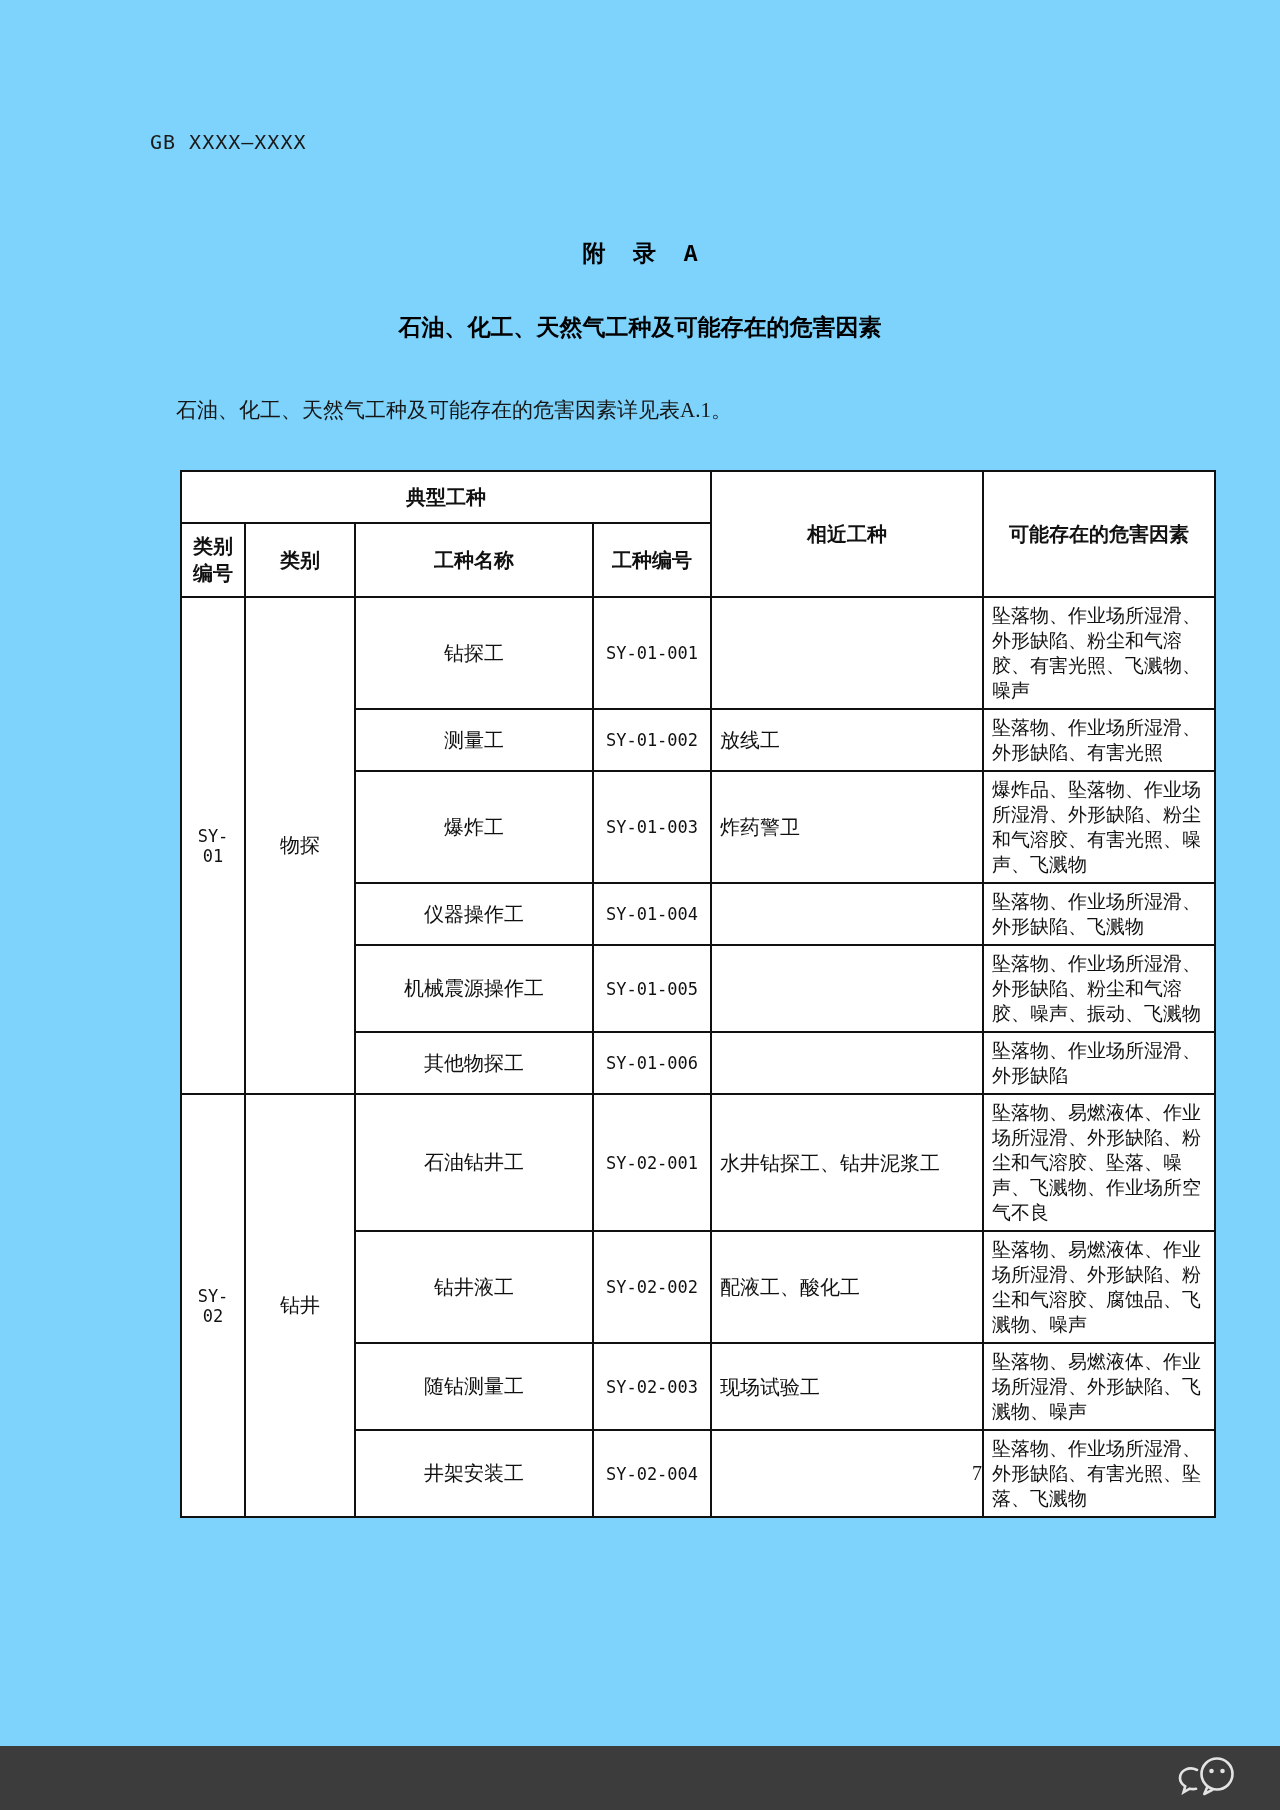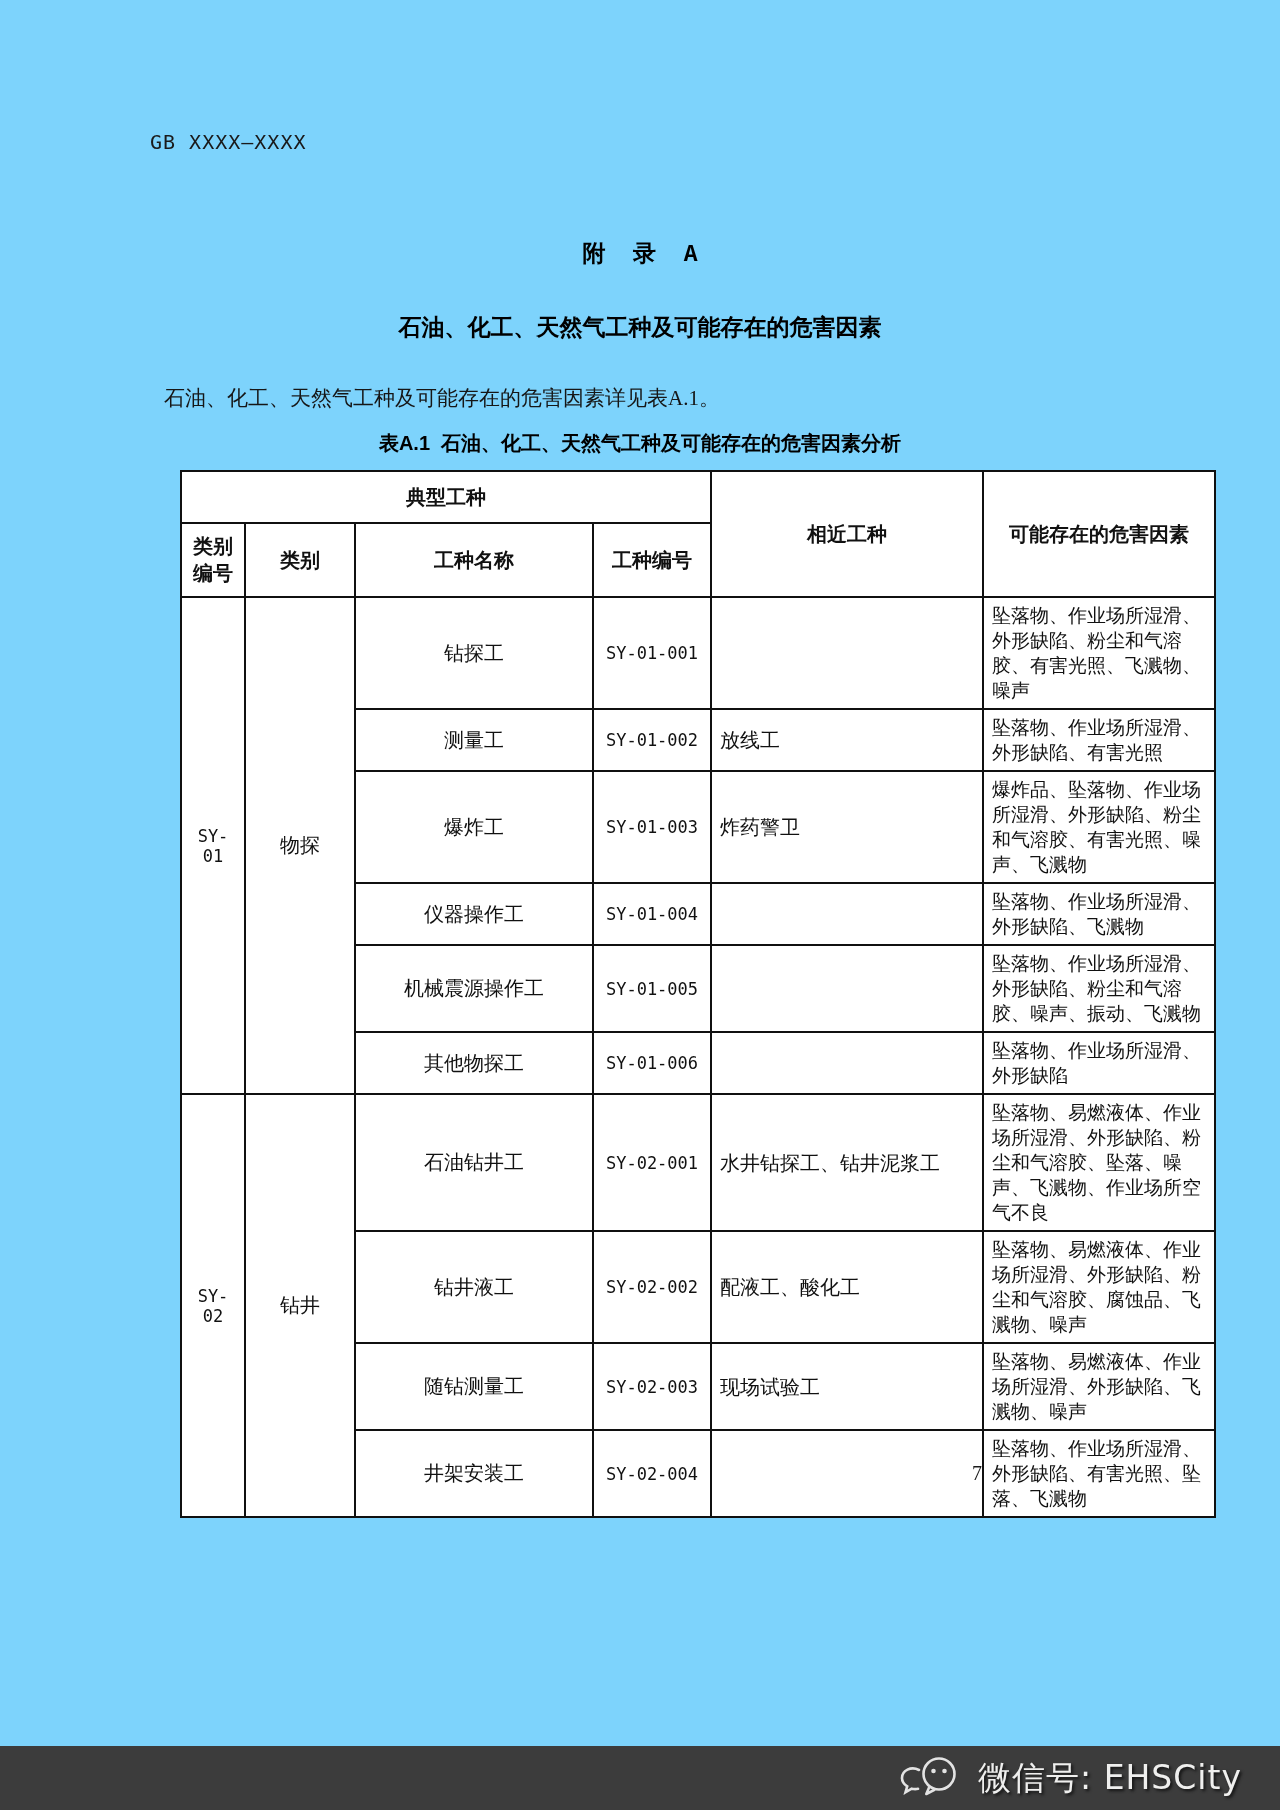--- a/index.html
+++ b/index.html
@@ -19,21 +19,21 @@
   .title1,.title2,.title3{
     position:absolute;left:0;width:100%;text-align:center;
     font-family:Liberation Mono, monospace;font-weight:bold;color:#000;
     white-space:pre-wrap;
   }
   .title1{top:238px;font-size:23px;}
   .title2{top:276px;font-size:22px;}
   .title3{top:312px;font-size:23px;}
 
   .intro{
-    position:absolute;top:384px;left:122px;right:110px;margin:0;
+    position:absolute;top:384px;left:122px;right:110px;margin:12px;
     font-size:21px;text-indent:2em;color:#161616;
   }
 
   .table-caption{
     position:absolute;top:430px;left:0;width:100%;text-align:center;
     font-family:"Liberation Sans", sans-serif;font-weight:bold;font-size:20px;
     white-space:pre-wrap;color:#000;
   }
 
   table.hazards{
@@ -95,21 +95,20 @@
 
 <div class="page">
 
   <div class="doc-header">GB XXXX—XXXX</div>
 
   <div class="title1">附  录  A</div>
   <div class="title3">石油、化工、天然气工种及可能存在的危害因素</div>
 
   <p class="intro">石油、化工、天然气工种及可能存在的危害因素详见表A.1。</p>
 
-  <div class="table-caption">表A.1  石油、化工、天然气工种及可能存在的危害因素分析</div>
 
   <table class="hazards">
     <colgroup>
       <col style="width:64px">
         <col style="width:110px">
         <col style="width:238px">
       <col style="width:118px">
         <col style="width:272px">
         <col style="width:232px">
     </colgroup>
@@ -199,16 +198,15 @@
   <div class="footer-bar">
     <span>
       <svg width="66" height="50" viewBox="0 0 66 50" aria-hidden="true">
         <path d="M21 17 C13 13 4 17.5 4 25 c0 4 2.5 6.6 5.2 8.3 l-1.7 6 6.2-3.6 c2 .5 4.2 .6 6.3 .1" fill="none" stroke="#e3e3e3" stroke-width="2.6" stroke-linecap="round"></path>
         <circle cx="41" cy="21" r="15.5" fill="none" stroke="#e3e3e3" stroke-width="2.6"></circle>
         <path d="M31.5 33.5 l-3.2 7.5 8.6-4.3" fill="none" stroke="#e3e3e3" stroke-width="2.6" stroke-linejoin="round"></path>
         <circle cx="35.5" cy="18" r="2.3" fill="#e3e3e3"></circle>
         <circle cx="46.5" cy="18" r="2.3" fill="#e3e3e3"></circle>
       </svg>
     </span>
-    <span class="wechat-label">微信号: EHSCity</span>
   </div>
 
 </div>
 
 </body></html>

